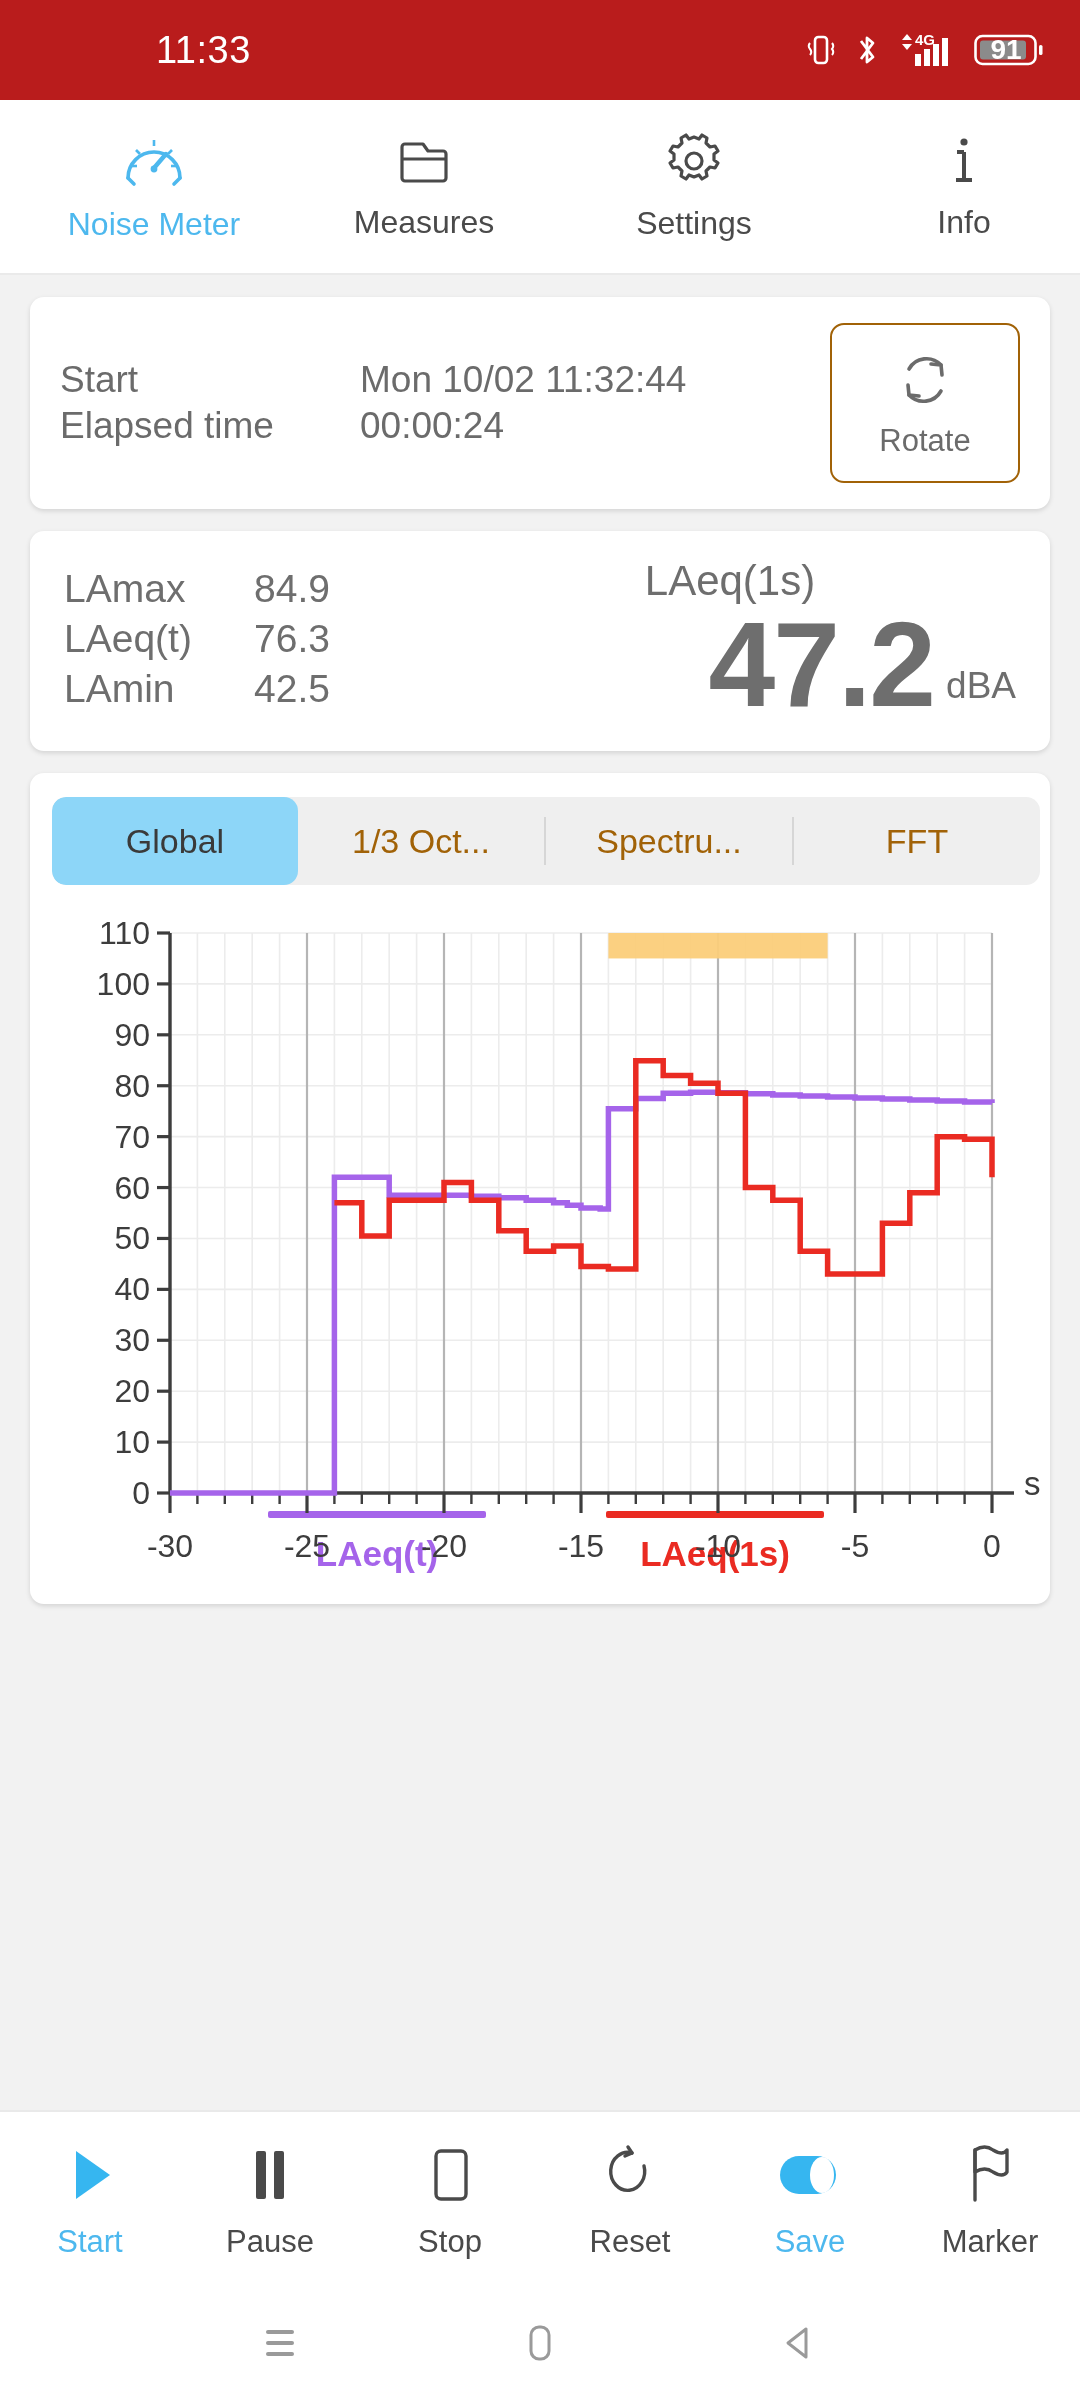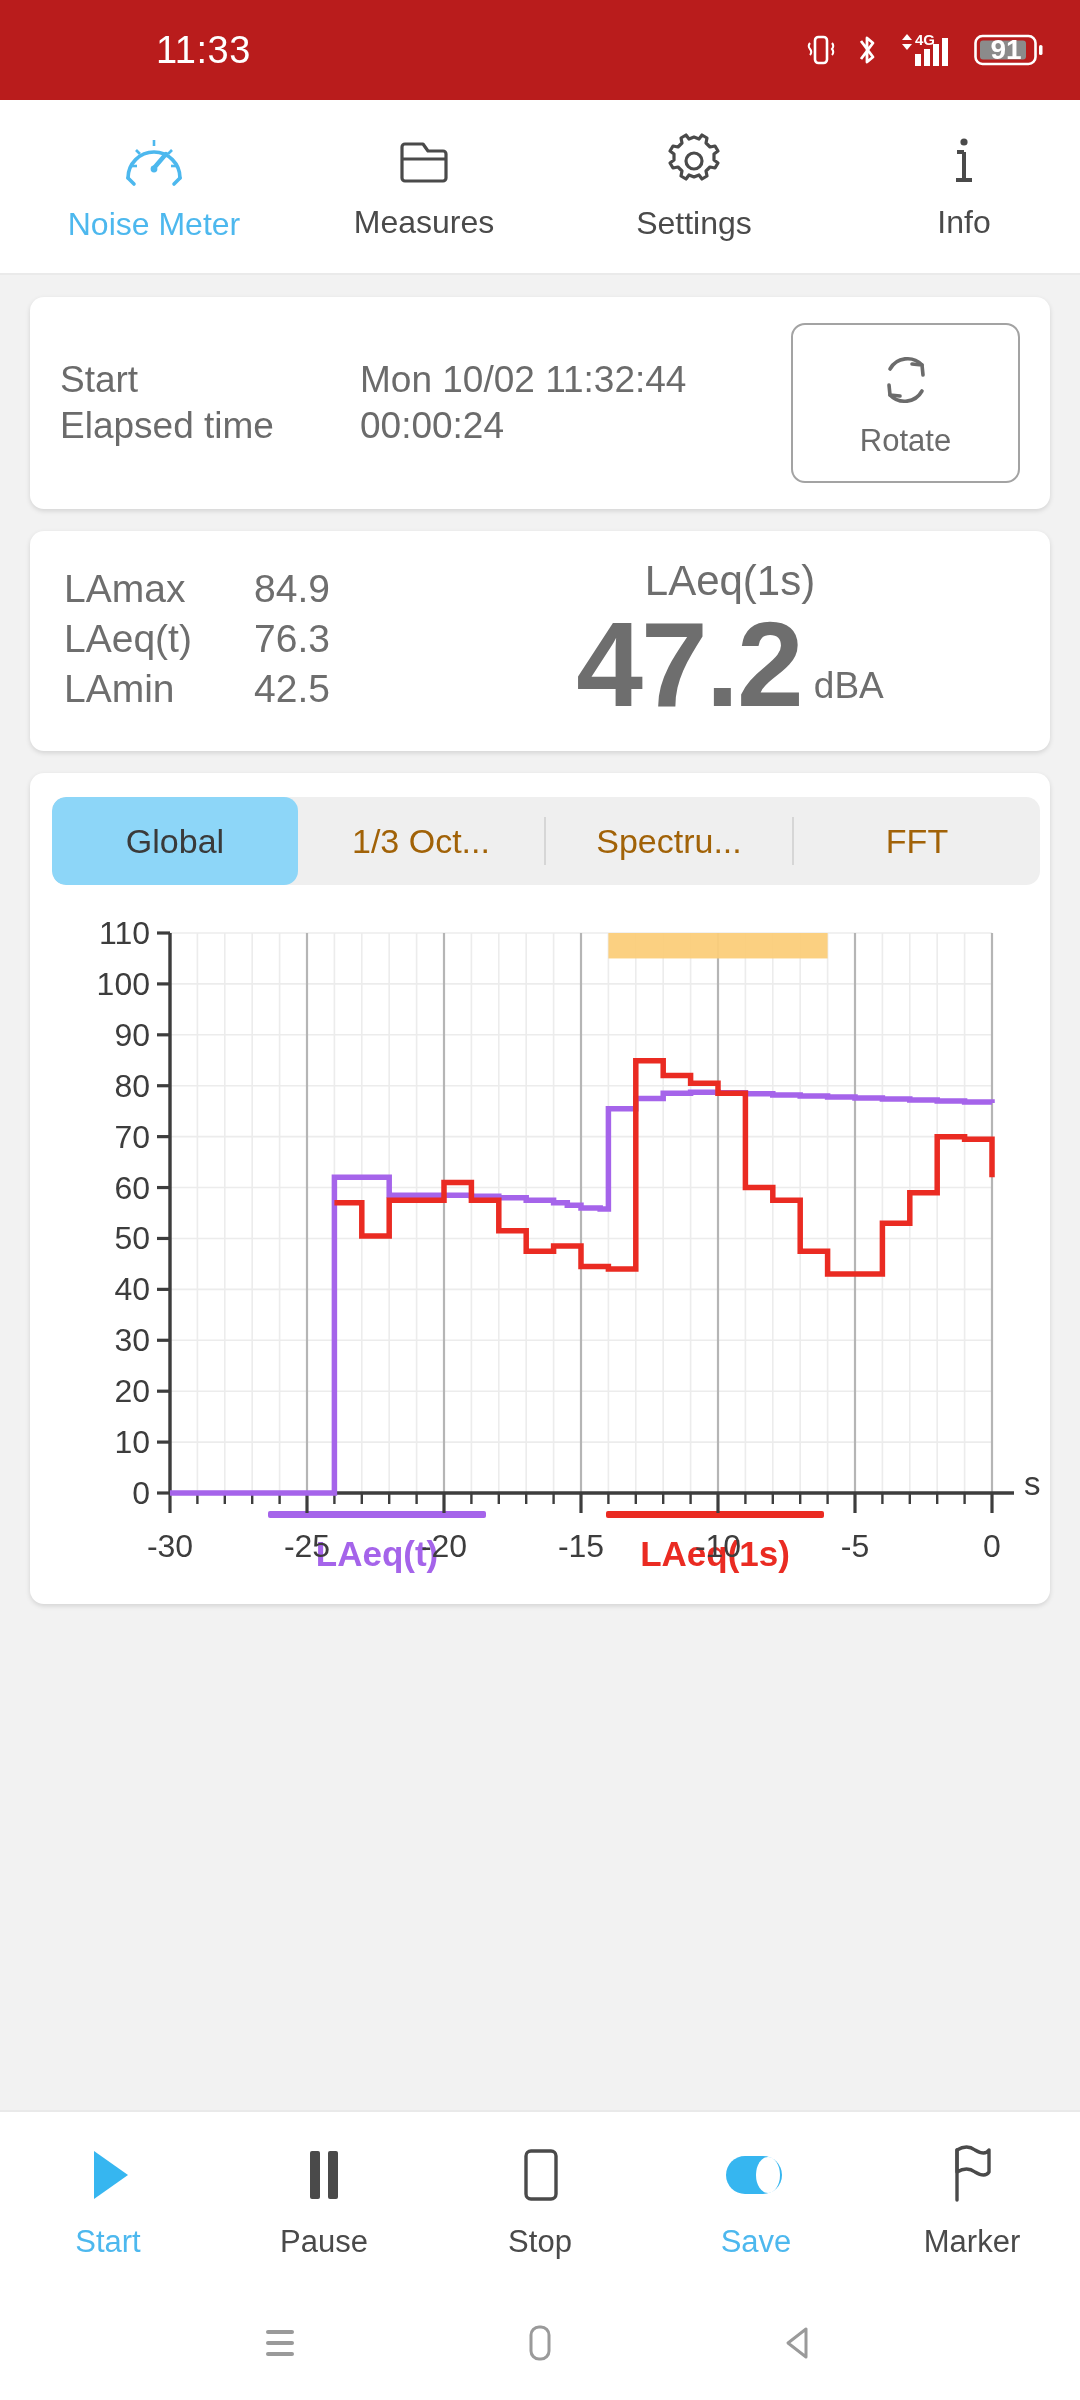--- a/index.html
+++ b/index.html
@@ -50,36 +50,36 @@
   }
   .content { padding-top: 22px; }
 
   
   .startcard { display: flex; align-items: center; padding: 26px 30px; }
   .startcard-rows { flex: 1; }
   .srow { display: flex; align-items: baseline; margin: 4px 0; }
   .srow-label { width: 300px; font-size: 37px; color: #6b6b6b; }
   .srow-value { font-size: 37px; color: #6b6b6b; }
   .rotate-btn {
-    width: 229px; height: 160px; border: 2px solid #a3a3a3;
+    width: 190px; height: 160px; border: 2px solid #a16207;
     border-radius: 14px; background: #fff;
     display: flex; flex-direction: column; align-items: center;
     justify-content: center; gap: 6px;
   }
   .rotate-btn .rb-label { font-size: 31px; color: #6b6b6b; }
 
   
   .valcard { display: flex; padding: 26px 34px 30px 34px; align-items: center; }
   .valcard-left { width: 380px; }
   .vrow { display: flex; align-items: baseline; margin: 6px 0; }
   .vrow-label { width: 190px; font-size: 39px; color: #6e6e6e; }
   .vrow-val { font-size: 39px; color: #6e6e6e; }
   .valcard-right { flex: 1; text-align: center; }
   .big-title { font-size: 42px; color: #6e6e6e; margin-bottom: 2px; }
-  .big-wrap { display: flex; align-items: flex-end; justify-content: center; }
+  .big-wrap { display: flex; align-items: flex-end; justify-content: flex-end; }
   .big-num {
     font-size: 120px; font-weight: bold; color: #6e6e6e;
     line-height: .95; letter-spacing: -2px;
   }
   .big-unit { font-size: 37px; color: #6e6e6e; margin-left: 12px; padding-bottom: 14px; }
 
   
   .chartcard { padding: 24px 10px 30px 22px; }
 
   
@@ -450,20 +450,29 @@
 
   <div class="bb-item">
     <span class="bb-icon">
       <svg width="52" height="60" viewBox="0 0 52 60">
         <rect x="12" y="6" width="30" height="48" rx="5" fill="none" stroke="#4a4a4a" stroke-width="3.4"></rect>
       </svg>
     </span>
     <span class="bb-label">Stop</span>
   </div>
 
+  <div class="bb-item">
+    <span class="bb-icon">
+      <svg width="56" height="62" viewBox="0 0 56 62">
+        <path d="M42 22 A17 19 0 1 1 30 9" fill="none" stroke="#4a4a4a" stroke-width="3.4" stroke-linecap="round"></path>
+        <path d="M30 9 l-4 -6 M30 9 l-7 3" fill="none" stroke="#4a4a4a" stroke-width="3.4" stroke-linecap="round"></path>
+      </svg>
+    </span>
+    <span class="bb-label">Reset</span>
+  </div>
 
   <div class="bb-item accent">
     <span class="bb-icon">
       <svg width="68" height="50" viewBox="0 0 68 50">
         <rect x="4" y="6" width="56" height="38" rx="19" fill="#36b6f0"></rect>
         <ellipse cx="46" cy="25" rx="12" ry="18" fill="#fff"></ellipse>
       </svg>
     </span>
     <span class="bb-label">Save</span>
   </div>

